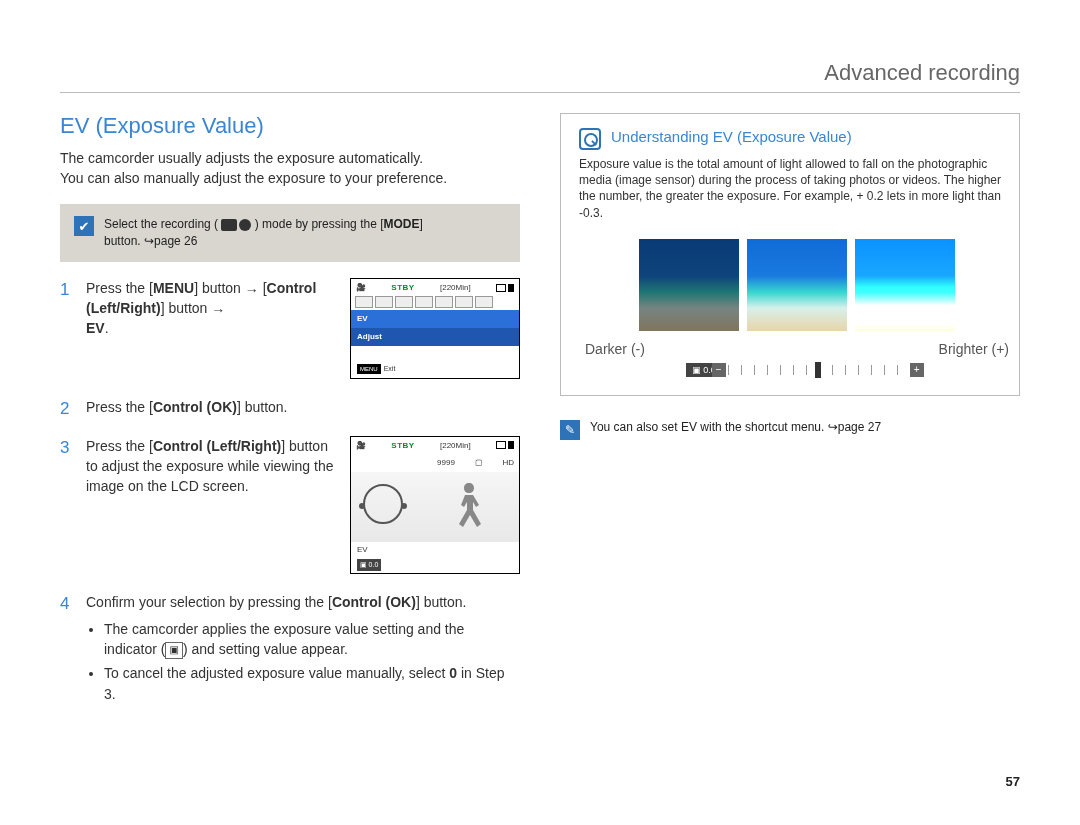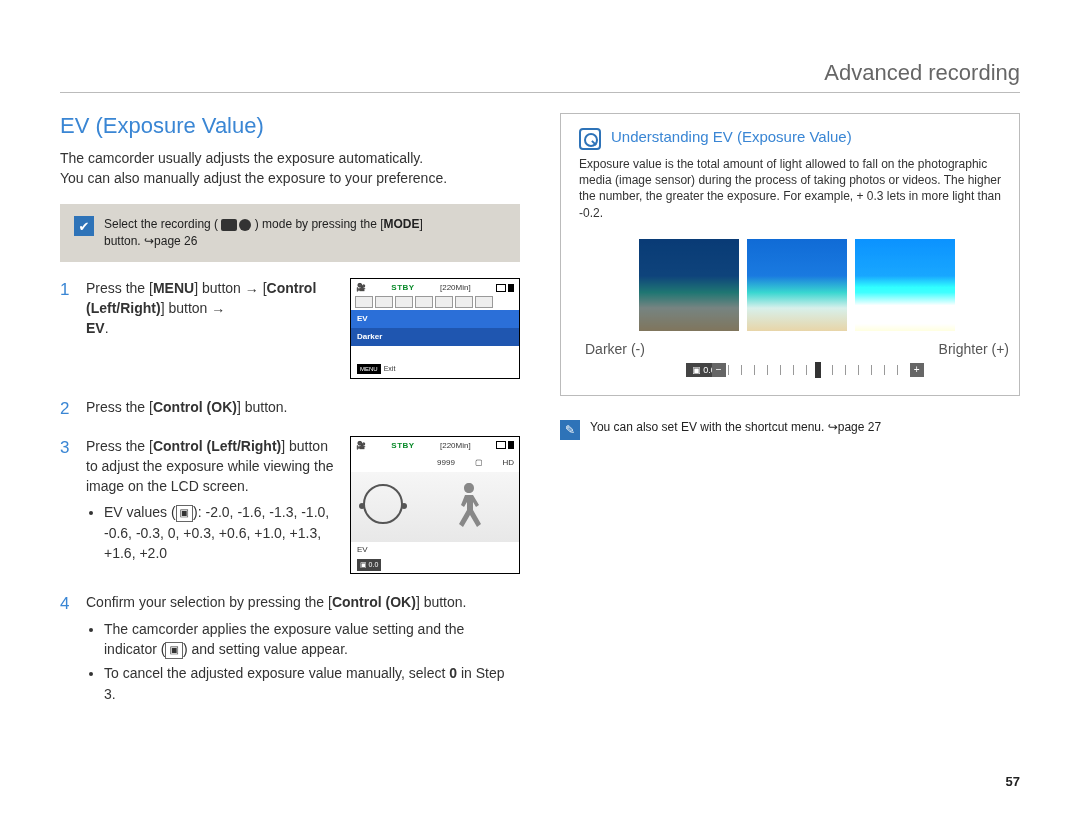--- a/index.html
+++ b/index.html
@@ -296,43 +296,38 @@
             <div class="lcd-tabs">
                 <div></div>
                 <div></div>
                 <div></div>
                 <div></div>
                 <div></div>
                 <div></div>
                 <div></div>
               </div>
             <div class="lcd-row sel">EV</div>
-            <div class="lcd-row sel" style="background:#1f56b0">Darker</div>
+            <div class="lcd-row sel" style="background:#1f56b0">Adjust</div>
             <div style="height:14px"></div>
             <div class="lcd-exit">
                 <span class="menu-tag">MENU</span>
                 <span>Exit</span>
               </div>
           </div>
         </div>
       </li>
 
       <li>
         <span>Press the [</span><strong>Control (OK)</strong><span>] button.</span>
       </li>
 
       <li>
         <div class="step-row">
           <div class="step-text">
             <span>Press the [</span><strong>Control (Left/Right)</strong><span>] button to adjust the exposure while viewing the image on the LCD screen.</span>
-            <ul class="bullets">
-              <li>
-                <span>EV values (</span><span class="ev-chip">▣</span><span>): -2.0, -1.6, -1.3, -1.0, -0.6, -0.3, 0, +0.3, +0.6, +1.0, +1.3, +1.6, +2.0</span>
-              </li>
-            </ul>
           </div>
           <div class="lcd">
             <div class="lcd-top">
               <span>🎥</span>
               <span class="lcd-stby">STBY</span>
               <span>[220Min]</span>
               <span class="lcd-batt">
                   <span class="card"></span>
                   <span></span>
                 </span>
@@ -373,21 +368,21 @@
       </li>
     </ol>
   </div>
 
   <div class="right-col">
     <div class="sidebox">
       <div class="sidebox-head">
         <div class="zoom-icon"></div>
         <div class="sidebox-title">Understanding EV (Exposure Value)</div>
       </div>
-      <p>Exposure value is the total amount of light allowed to fall on the photographic media (image sensor) during the process of taking photos or videos. The higher the number, the greater the exposure. For example, + 0.3 lets in more light than -0.2.</p>
+      <p>Exposure value is the total amount of light allowed to fall on the photographic media (image sensor) during the process of taking photos or videos. The higher the number, the greater the exposure. For example, + 0.2 lets in more light than -0.3.</p>
       <div class="thumbs">
         <div class="thumb dark"></div>
         <div class="thumb"></div>
         <div class="thumb bright"></div>
       </div>
       <div class="darker-brighter">
         <span>Darker (-)</span>
         <span>Brighter (+)</span>
       </div>
       <div class="ev-scale">

